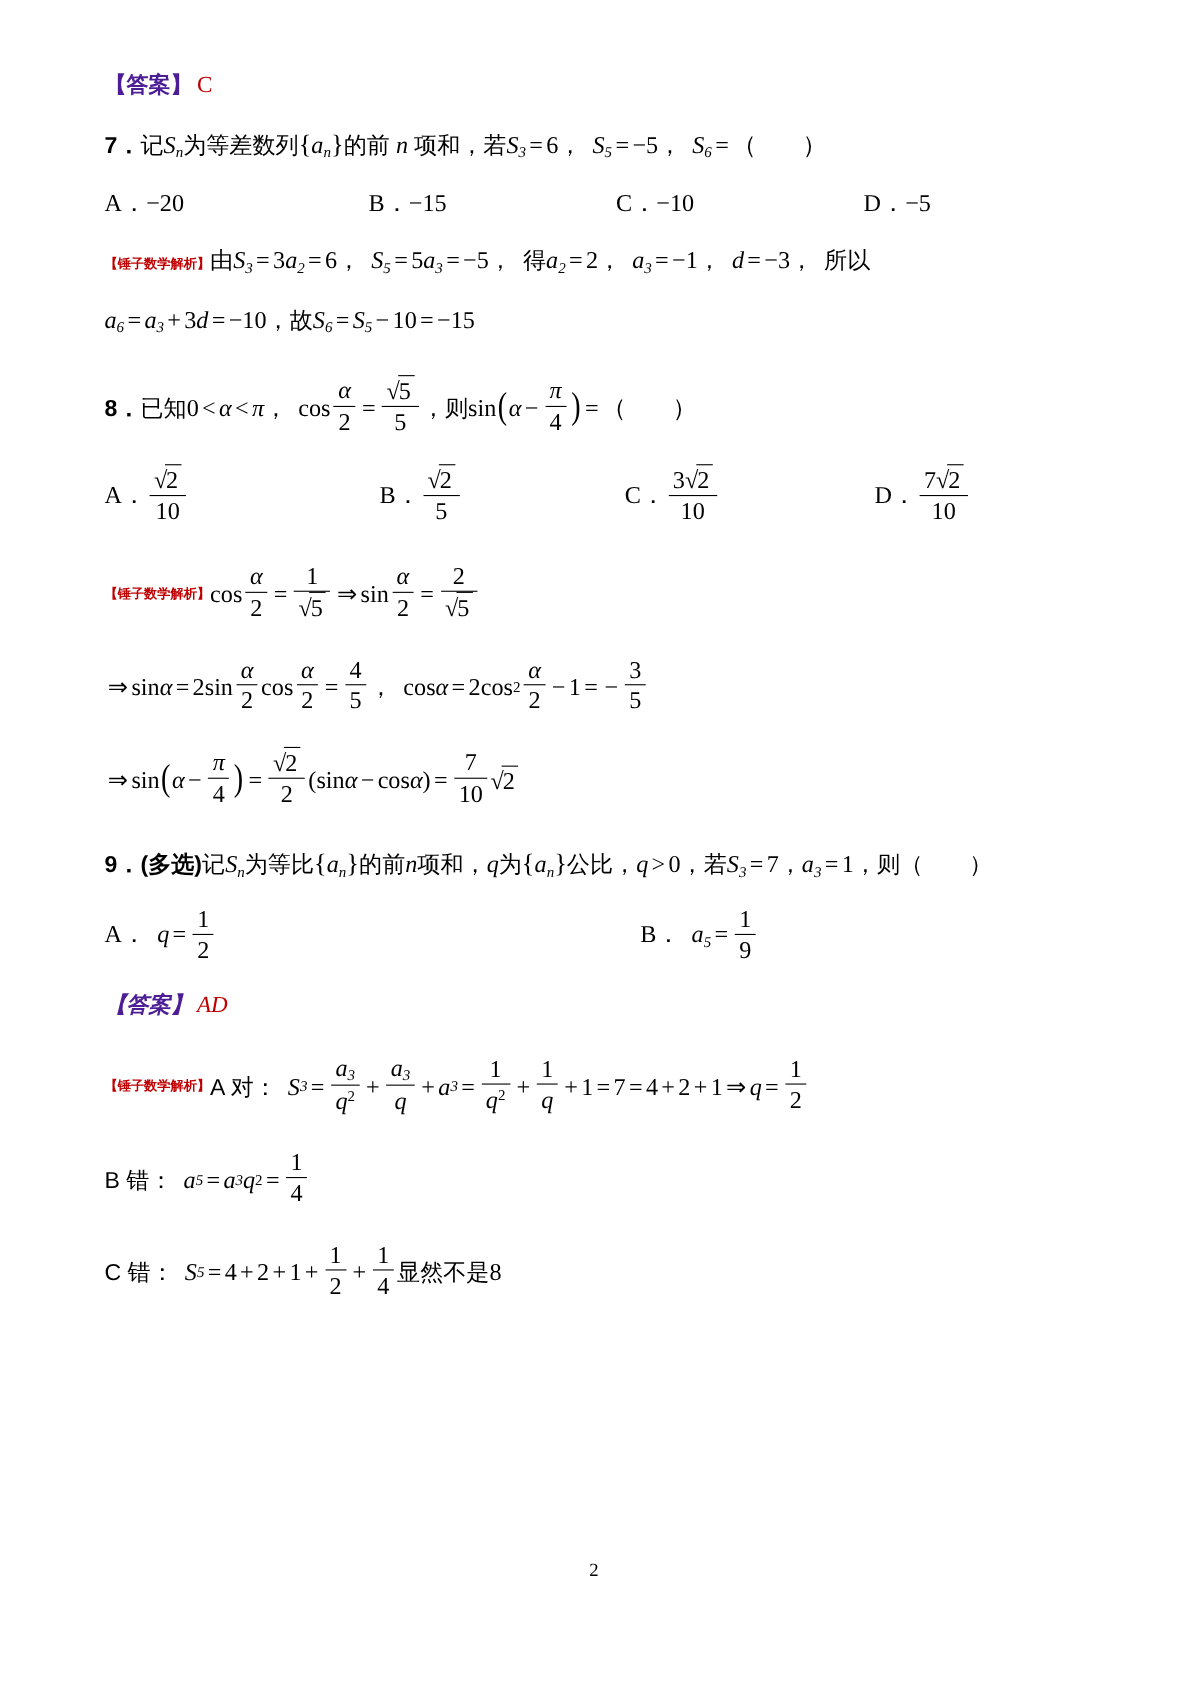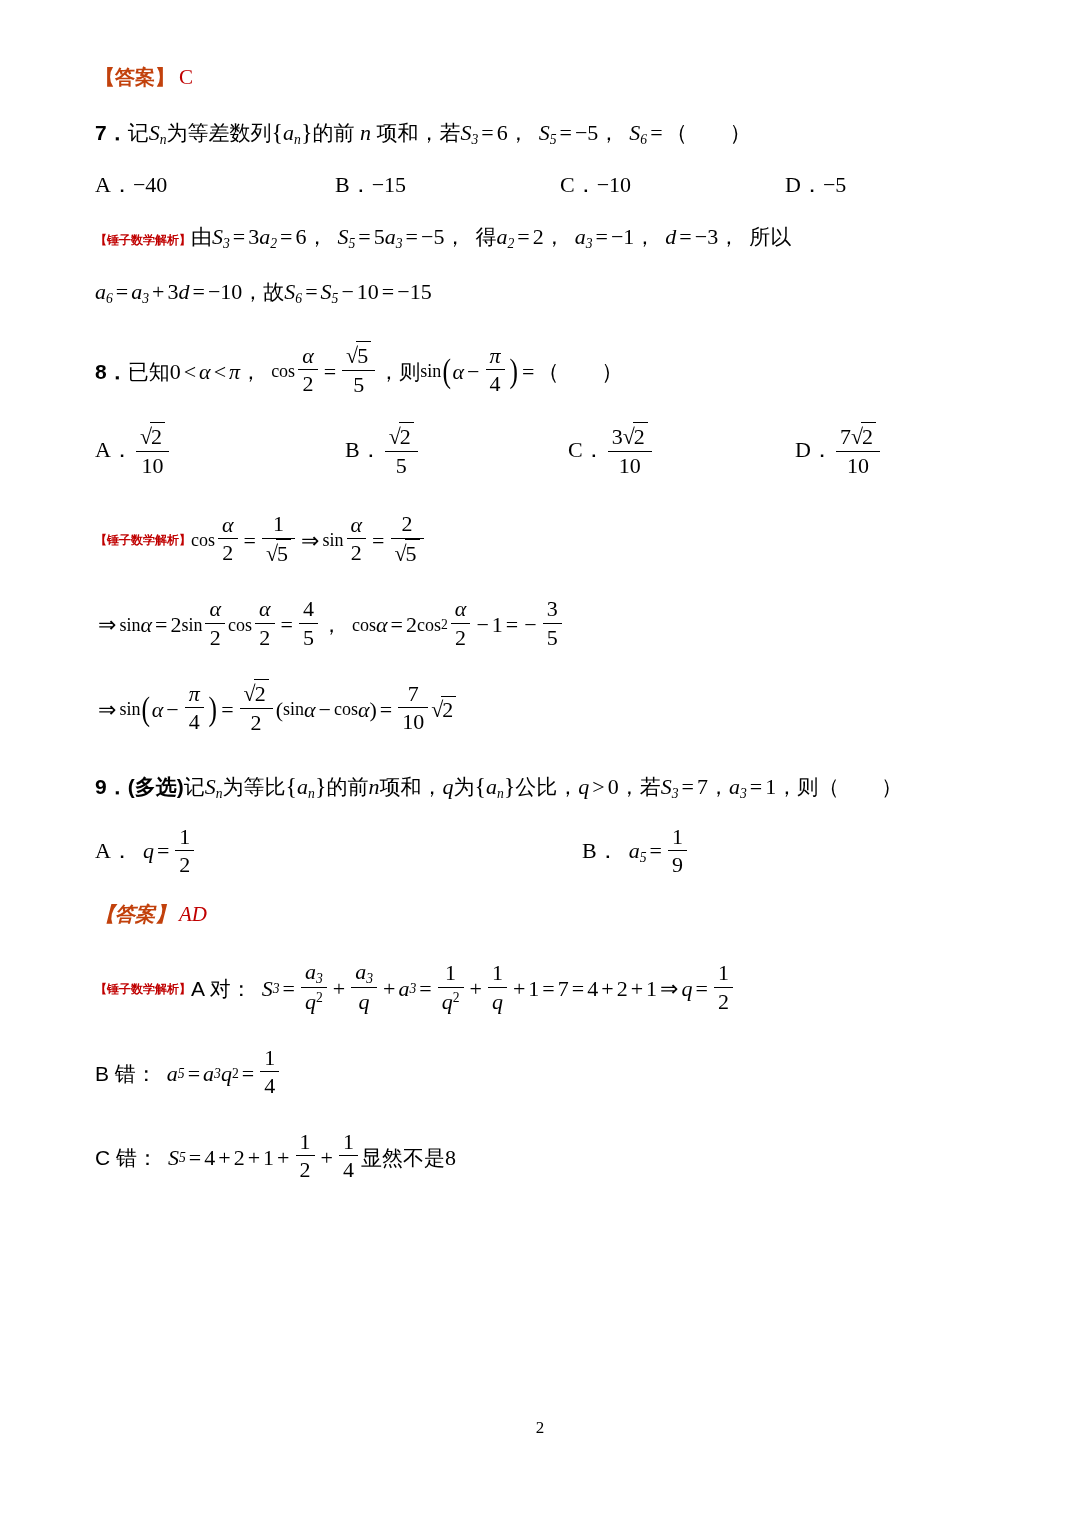--- a/index.html
+++ b/index.html
@@ -28,21 +28,21 @@
     top: 62px;
     width: 900px;
   }
   .line {
     font-size: 21px;
     line-height: 1.5;
     margin: 0 0 20px 0;
     white-space: nowrap;
   }
   .ans-tag {
-    color: #c2410c;
+    color: #4c1d95;
     font-family: "Liberation Sans", sans-serif;
     font-weight: bold;
     font-size: 20px;
   }
   .ans-val {
     color: #c00000;
     font-family: "Liberation Serif", serif;
     font-size: 21px;
     margin-left: 4px;
   }
@@ -70,21 +70,21 @@
     font-family: "Liberation Serif", serif;
     font-size: 22px;
   }
   .mo {
     font-family: "Liberation Serif", serif;
     font-size: 22px;
     padding: 0 3px;
   }
   .op {
     font-family: "Liberation Serif", serif;
-    font-size: 18px;
+    font-size: 22px;
     font-style: normal;
   }
   sub {
     font-size: 0.65em;
     vertical-align: -0.3em;
     font-style: italic;
   }
   sup {
     font-size: 0.65em;
     vertical-align: 0.5em;
@@ -181,21 +181,21 @@
 
     <div class="line">
       <span class="ans-tag">【答案】</span><span class="ans-val">C</span>
     </div>
 
     <div class="line">
       <span class="qnum">7．</span><span class="cn">记</span><span class="mi">S</span><sub>n</sub><span class="cn">为等差数列</span><span class="brace">{</span><span class="mi">a</span><sub>n</sub><span class="brace">}</span><span class="cn">的前</span><span class="mi"> n </span><span class="cn">项和，若</span><span class="mi">S</span><sub>3</sub><span class="mo">=</span><span class="mn">6</span><span class="cn">，</span><span class="sp6"></span><span class="mi">S</span><sub>5</sub><span class="mo">=</span><span class="mn">−5</span><span class="cn">，</span><span class="sp6"></span><span class="mi">S</span><sub>6</sub><span class="mo">=</span><span class="mn">（</span><span class="blank"></span><span class="mn">）</span>
     </div>
 
     <div class="optrow">
-      <span class="opt" style="left:0px;"><span class="mn">A．</span><span class="mn">−40</span></span>
+      <span class="opt" style="left:0px;"><span class="mn">A．</span><span class="mn">−20</span></span>
       <span class="opt" style="left:240px;"><span class="mn">B．</span><span class="mn">−15</span></span>
       <span class="opt" style="left:465px;"><span class="mn">C．</span><span class="mn">−10</span></span>
       <span class="opt" style="left:690px;"><span class="mn">D．</span><span class="mn">−5</span></span>
     </div>
 
 
     <div class="line">
       <span class="jiexi-tag">【锤子数学解析】</span><span class="cn">由</span><span class="mi">S</span><sub>3</sub><span class="mo">=</span><span class="mn">3</span><span class="mi">a</span><sub>2</sub><span class="mo">=</span><span class="mn">6</span><span class="cn">，</span><span class="sp6"></span><span class="mi">S</span><sub>5</sub><span class="mo">=</span><span class="mn">5</span><span class="mi">a</span><sub>3</sub><span class="mo">=</span><span class="mn">−5</span><span class="cn">，</span><span class="sp6"></span><span class="cn">得</span><span class="mi">a</span><sub>2</sub><span class="mo">=</span><span class="mn">2</span><span class="cn">，</span><span class="sp6"></span><span class="mi">a</span><sub>3</sub><span class="mo">=</span><span class="mn">−1</span><span class="cn">，</span><span class="sp6"></span><span class="mi">d</span><span class="mo">=</span><span class="mn">−3</span><span class="cn">，</span><span class="sp6"></span><span class="cn">所以</span>
     </div>
 

